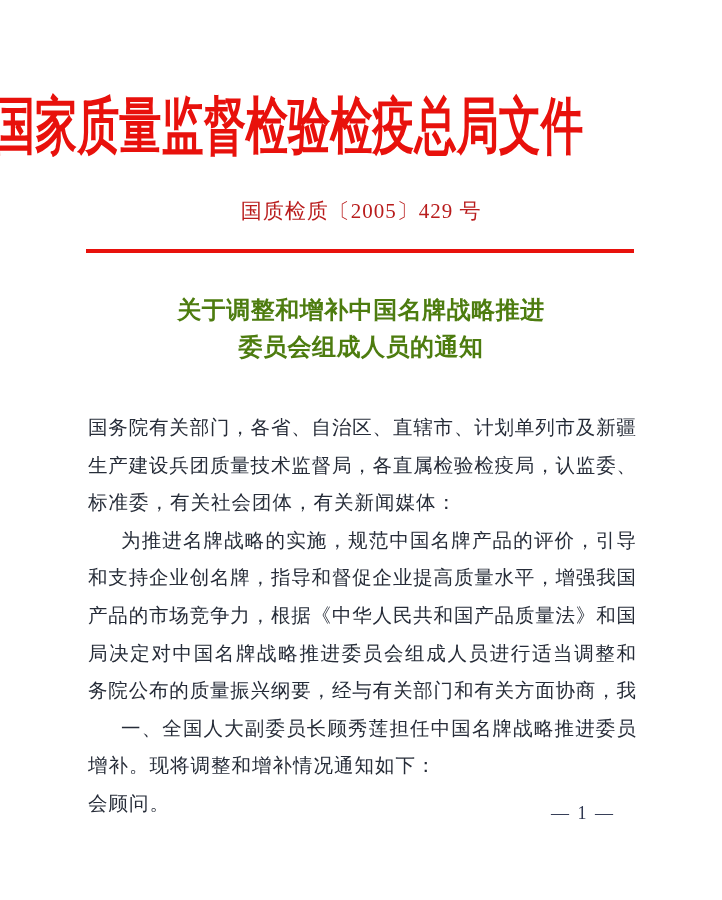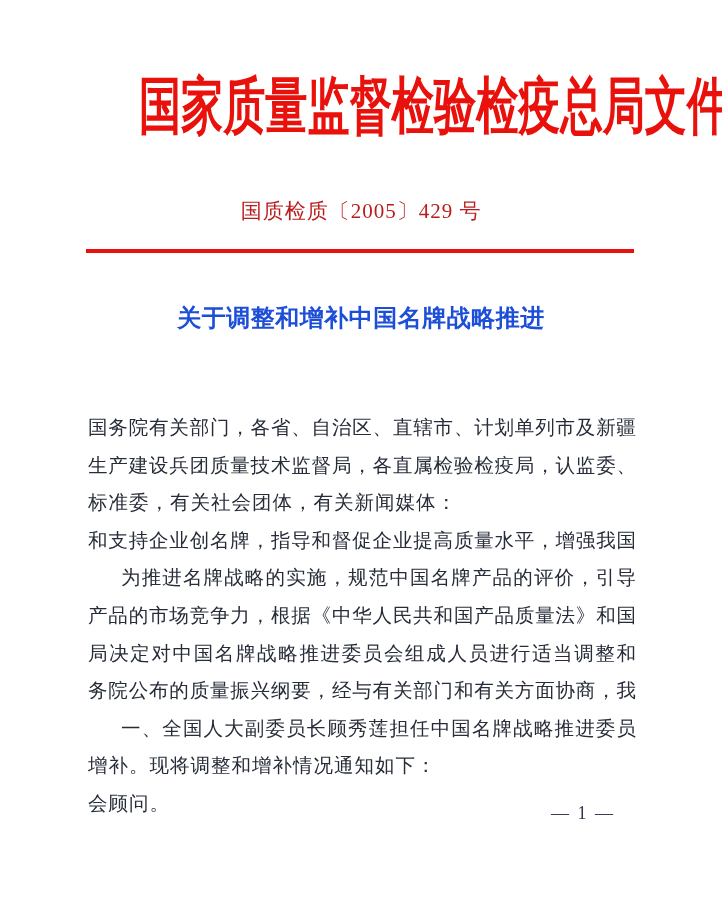--- a/index.html
+++ b/index.html
@@ -14,26 +14,26 @@
     margin: 0 auto;
     background: #ffffff;
     overflow: hidden;
     font-family: "Liberation Serif", "DejaVu Serif", serif;
     color: var(--body-text, #262c38);
   }
 
   
   .letterhead {
     position: absolute;
-    top: 72px;
+    top: 92px;
     left: 0;
     width: 722px;
     height: 68px;
     display: flex;
-    justify-content: flex-start;
+    justify-content: flex-end;
     align-items: center;
     overflow: visible;
   }
   .letterhead-text {
     font-size: 62px;
     font-weight: bold;
     color: var(--accent-red, #e8110c);
     white-space: nowrap;
     transform: scaleX(0.68);
     transform-origin: center;
@@ -59,28 +59,28 @@
     top: 249px;
     left: 86px;
     width: 548px;
     height: 4px;
     background: var(--accent-red, #e8110c);
   }
 
   
   .doc-title {
     position: absolute;
-    top: 300px;
+    top: 292px;
     left: 0;
     width: 722px;
     text-align: center;
     font-weight: bold;
     font-size: 24px;
     line-height: 37px;
-    color: #1d4ed8;
+    color: #4d7c0f;
     letter-spacing: 0.5px;
   }
 
   
   .doc-body {
     position: absolute;
     top: 409px;
     left: 88px;
     width: 548px;
     font-size: 19.5px;
@@ -121,28 +121,29 @@
   <div class="letterhead">
     <div class="letterhead-text">国家质量监督检验检疫总局文件</div>
   </div>
 
   <div class="doc-number">国质检质〔2005〕429 号</div>
 
   <div class="red-rule"></div>
 
   <div class="doc-title">
     <div class="title-line">关于调整和增补中国名牌战略推进</div>
+    <div class="title-line">委员会组成人员的通知</div>
   </div>
 
   <div class="doc-body">
     <div class="line">国务院有关部门，各省、自治区、直辖市、计划单列市及新疆</div>
     <div class="line">生产建设兵团质量技术监督局，各直属检验检疫局，认监委、</div>
     <div class="line end">标准委，有关社会团体，有关新闻媒体：</div>
+    <div class="line ind">为推进名牌战略的实施，规范中国名牌产品的评价，引导</div>
     <div class="line">和支持企业创名牌，指导和督促企业提高质量水平，增强我国</div>
-    <div class="line ind">为推进名牌战略的实施，规范中国名牌产品的评价，引导</div>
     <div class="line">产品的市场竞争力，根据《中华人民共和国产品质量法》和国</div>
     <div class="line">局决定对中国名牌战略推进委员会组成人员进行适当调整和</div>
     <div class="line">务院公布的质量振兴纲要，经与有关部门和有关方面协商，我</div>
     <div class="line ind">一、全国人大副委员长顾秀莲担任中国名牌战略推进委员</div>
     <div class="line end">增补。现将调整和增补情况通知如下：</div>
     <div class="line end">会顾问。</div>
   </div>
 
   <div class="page-number">— 1 —</div>
 

